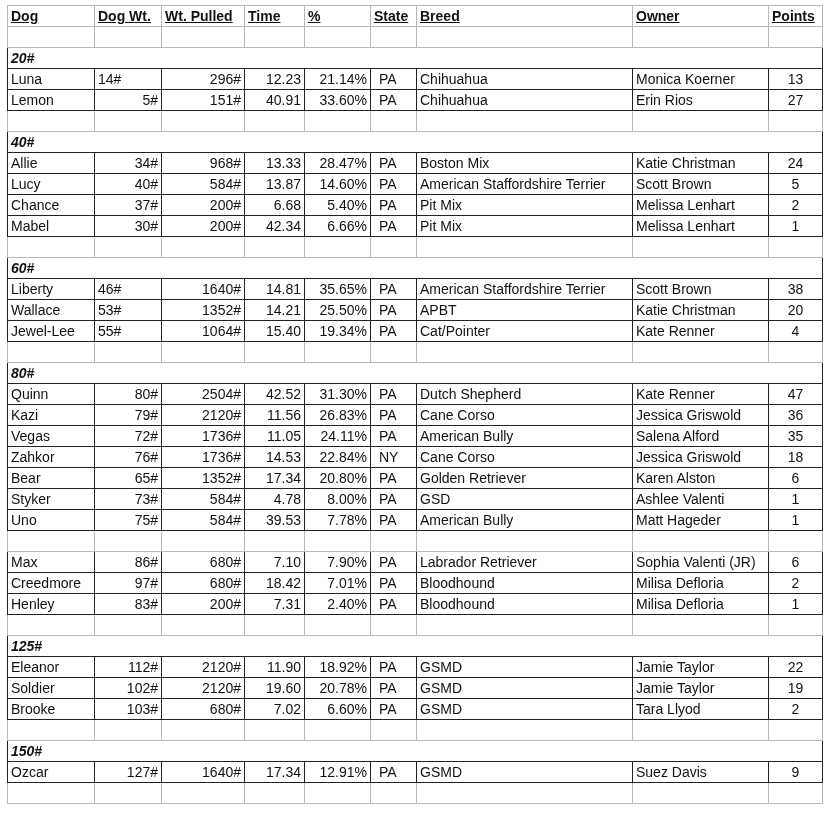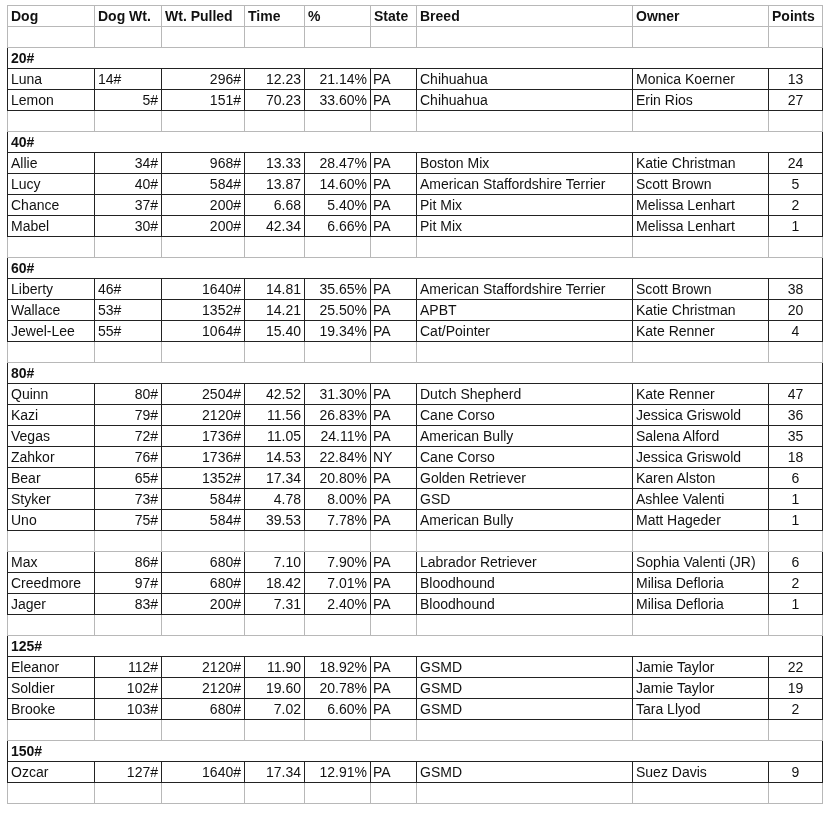--- a/index.html
+++ b/index.html
@@ -2,27 +2,27 @@
 <html><head>
 <meta charset="utf-8">
 <style>
   html, body { margin: 0; padding: 0; background: #ffffff; }
   body { width: 830px; height: 827px; overflow: hidden; position: relative;
          font-family: "Liberation Sans", "DejaVu Sans", sans-serif; font-size: 14px; color: #111; }
   #sheet { position: absolute; left: 7px; top: 5px; }
   table { border-collapse: collapse; table-layout: fixed; }
   td { height: 20px; padding: 0 3px; border: 1px solid #b8b8b8; white-space: nowrap; overflow: hidden;
        line-height: 20px; font-size: 14px; }
-  td.hdr { font-weight: bold; }
+  td.hdr { font-weight: bold; text-decoration: underline; }
   td.r { text-align: right; }
   td.c { text-align: center; }
   tr.group td { border: 1px solid #222; }
-  tr.group td.grp-title { font-weight: bold; }
+  tr.group td.grp-title { font-weight: bold; font-style: italic; }
   tr.dog td { border: 1px solid #222; }
-  tr.dog td.st { padding-left: 2px; }
+  tr.dog td.st { padding-left: 8px; }
 </style>
 </head>
 <body>
 
 <div id="sheet">
   <table>
     <colgroup>
       <col style="width:87px">
         <col style="width:67px">
         <col style="width:83px">
@@ -67,21 +67,21 @@
           <td class="r">21.14%</td>
           <td class="st">PA</td>
           <td>Chihuahua</td>
           <td>Monica Koerner</td>
           <td class="c">13</td>
         </tr>
         <tr class="dog">
           <td>Lemon</td>
           <td class="r">5#</td>
           <td class="r">151#</td>
-          <td class="r">70.23</td>
+          <td class="r">40.91</td>
           <td class="r">33.60%</td>
           <td class="st">PA</td>
           <td>Chihuahua</td>
           <td>Erin Rios</td>
           <td class="c">27</td>
         </tr>
         <tr>
           <td></td>
           <td></td>
           <td></td>
@@ -304,21 +304,21 @@
           <td class="r">97#</td>
           <td class="r">680#</td>
           <td class="r">18.42</td>
           <td class="r">7.01%</td>
           <td class="st">PA</td>
           <td>Bloodhound</td>
           <td>Milisa Defloria</td>
           <td class="c">2</td>
         </tr>
         <tr class="dog">
-          <td>Jager</td>
+          <td>Henley</td>
           <td class="r">83#</td>
           <td class="r">200#</td>
           <td class="r">7.31</td>
           <td class="r">2.40%</td>
           <td class="st">PA</td>
           <td>Bloodhound</td>
           <td>Milisa Defloria</td>
           <td class="c">1</td>
         </tr>
         <tr>

